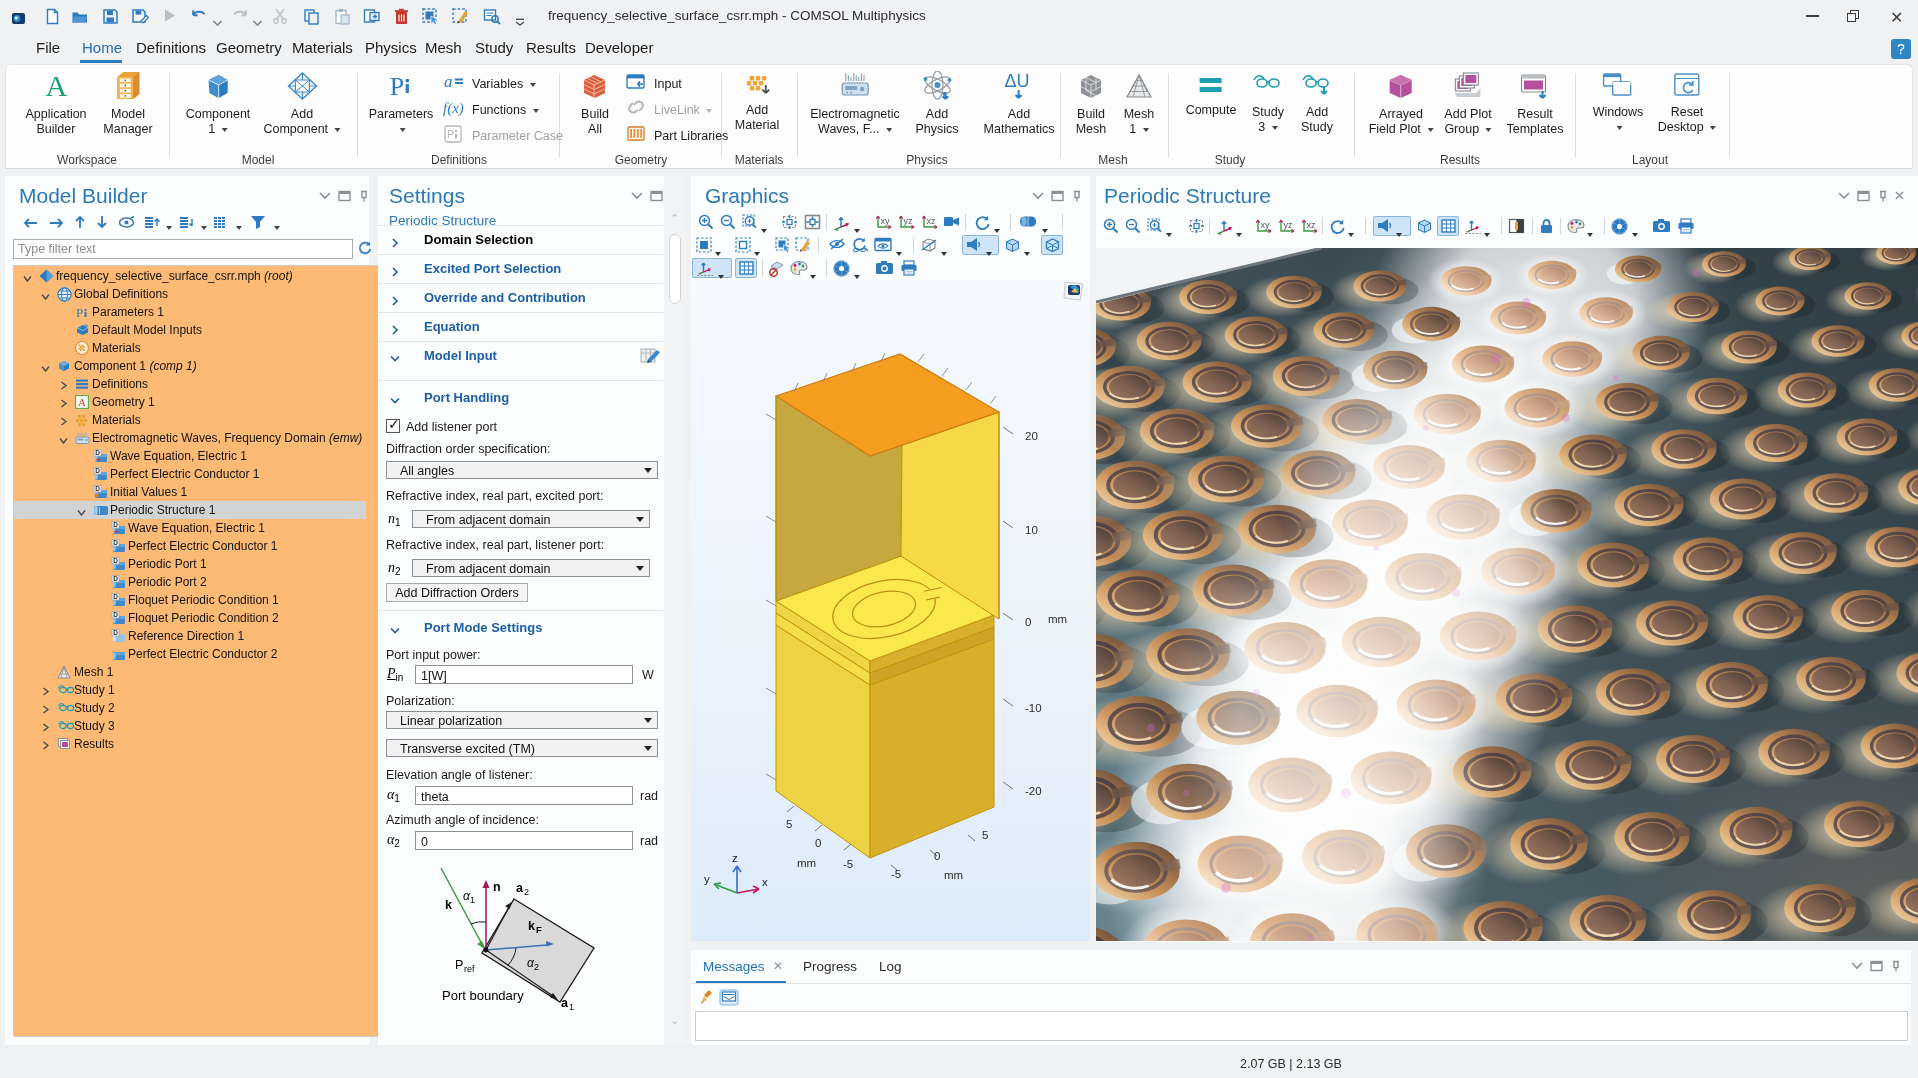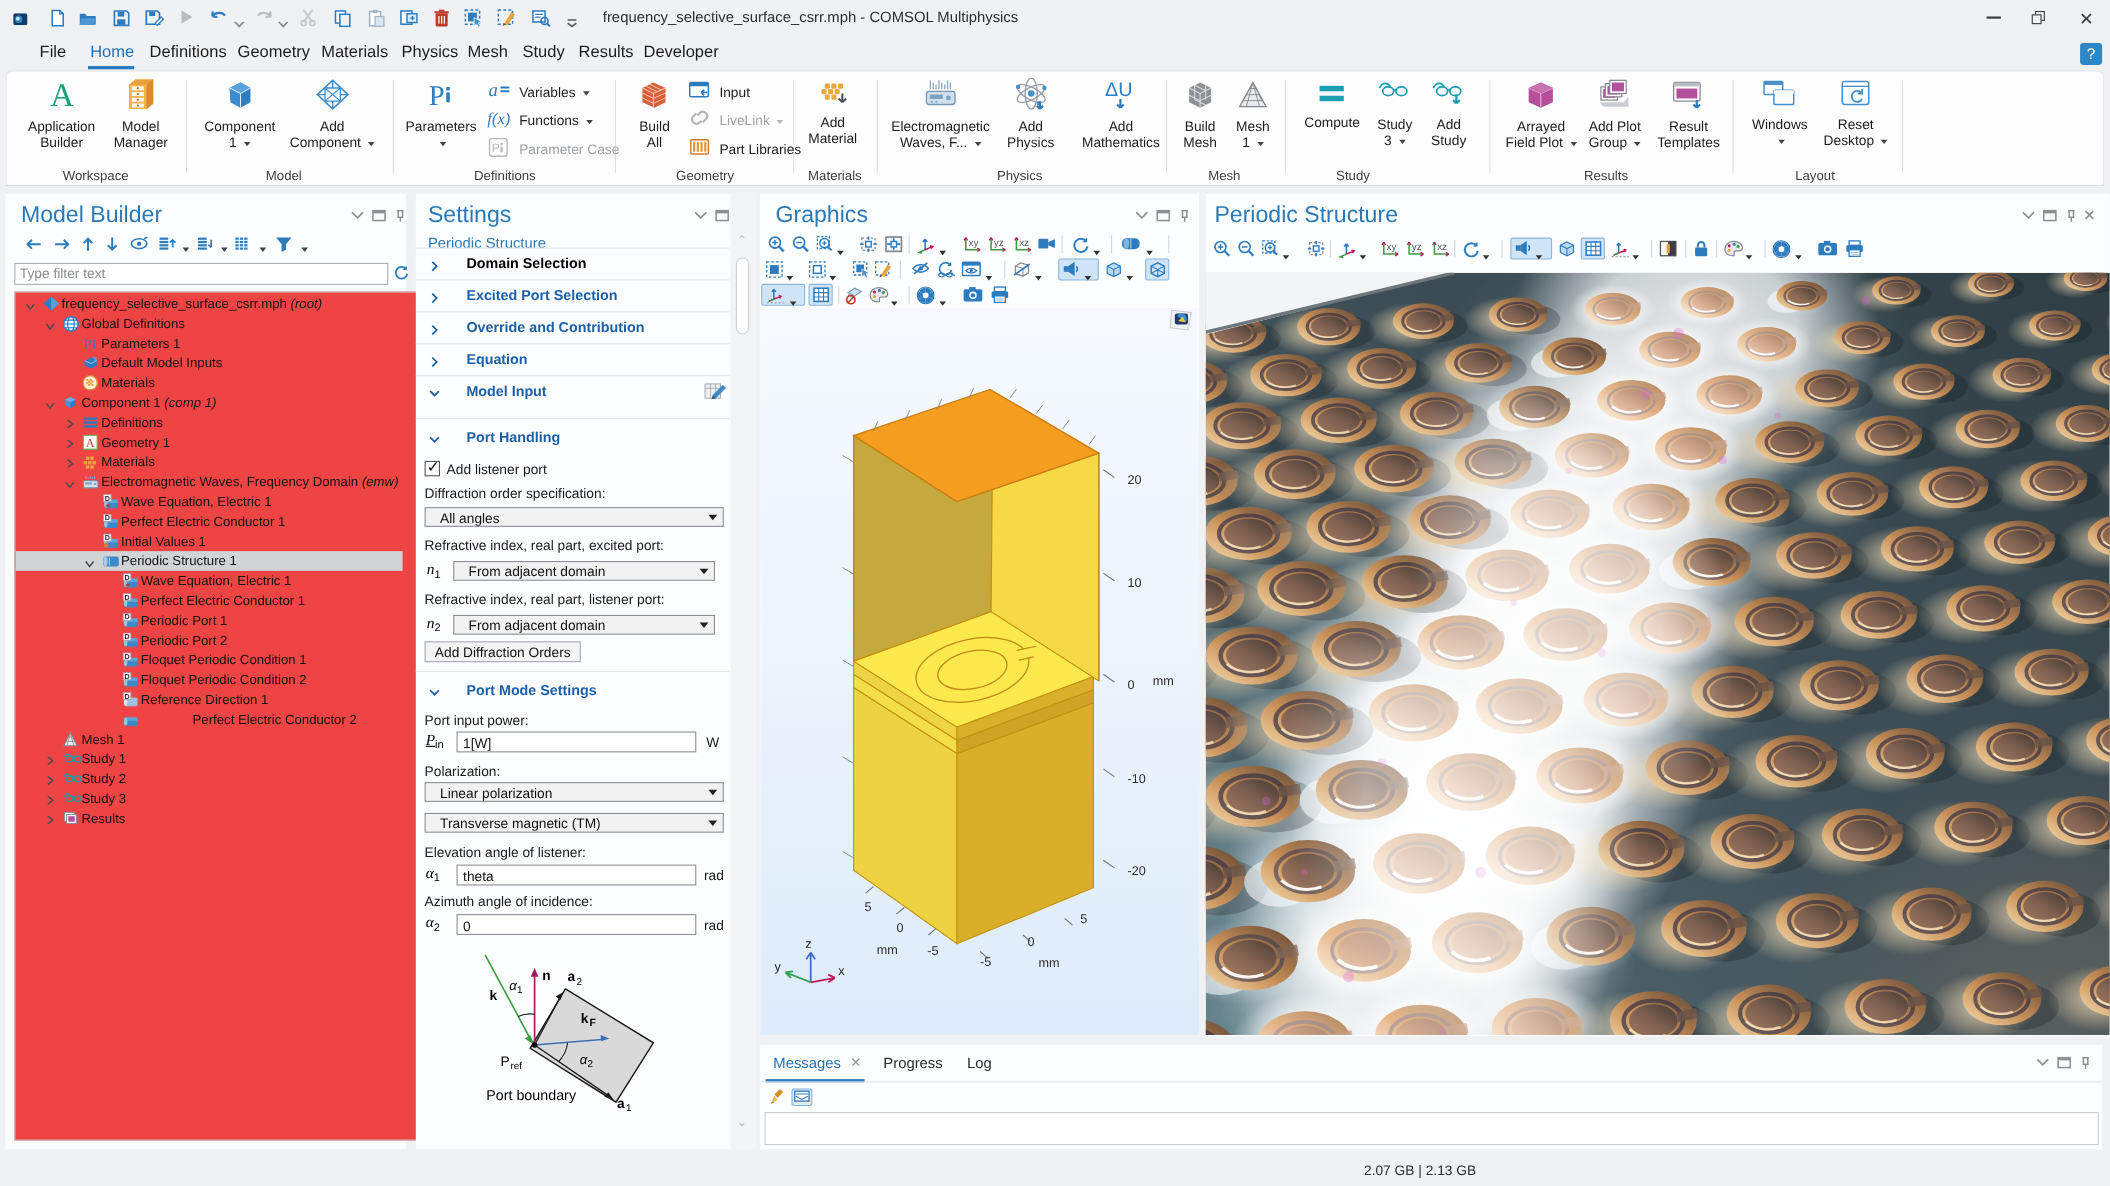--- a/index.html
+++ b/index.html
@@ -400,21 +400,21 @@
       <span class="abs" style="left:220px;top:3px;"><span class="caret"></span></span>
       <span class="abs" style="left:258px;top:3px;"><span class="caret"></span></span>
     </div>
     <div class="abs" style="left:8px;top:63px;width:340px;height:20px;border:1px solid #abadb3;background:#fff;">
       <span style="position:absolute;left:4px;top:2px;font-size:12.5px;color:#8a8d91;">Type filter text</span>
     </div>
     <span class="abs" style="left:352px;top:64px;"><svg width="15" height="15" viewBox="0 0 15 15">
         <path d="M12.5 5A5.3 5.3 0 1 0 13.3 9" fill="none" stroke="#2e7cc0" stroke-width="1.7"></path>
         <path d="M12.8 1.5v4h-4z" fill="#2e7cc0"></path>
       </svg></span>
-    <div class="abs" style="left:8px;top:89px;width:407px;height:772px;border:1px solid #c9ccd0;background:#ef4444;overflow:hidden;">
+    <div class="abs" style="left:8px;top:89px;width:407px;height:772px;border:1px solid #c9ccd0;background:#fdba74;overflow:hidden;">
       <div style="position:absolute;left:0;top:1px;width:352px;height:18px;font-size:12px;color:#131313;white-space:nowrap;">
         <span style="position:absolute;left:9px;top:5px;"><svg width="9" height="9" viewBox="0 0 9 9">
             <path d="M1 2.5 4.5 7 8 2.5" fill="none" stroke="#4a4d50" stroke-width="1.4"></path>
           </svg></span>
         <span style="position:absolute;left:25px;top:2px;"><svg width="15" height="14" viewBox="0 0 15 14">
             <path d="M7.5 0.5 14.5 7 7.5 13.5 0.5 7z" fill="#2e7cc0"></path>
             <path d="M7.5 0.5 14.5 7 7.5 13.5z" fill="#55a0d8"></path>
           </svg></span>
         <span style="position:absolute;left:42px;top:2px;">frequency_selective_surface_csrr.mph <i>(root)</i></span>
       </div>
@@ -630,21 +630,21 @@
             <text x="4.5" y="6" font-size="6.5" font-weight="bold" fill="#333" text-anchor="middle">D</text>
           </svg></span>
         <span style="position:absolute;left:114px;top:2px;">Reference Direction 1</span>
       </div>
       <div style="position:absolute;left:0;top:379px;width:352px;height:18px;font-size:12px;color:#131313;white-space:nowrap;">
         <span style="position:absolute;left:97px;top:2px;"><svg width="15" height="14" viewBox="0 0 15 14">
             <rect x="2" y="5" width="12" height="8" rx="1.6" fill="#3c88c8"></rect>
             <path d="M2 5h12v3.2H2z" fill="#64a6d8" opacity="0.9"></path>
             <ellipse cx="3.2" cy="9" rx="1.6" ry="3.6" fill="#9cc2e2"></ellipse>
           </svg></span>
-        <span style="position:absolute;left:114px;top:2px;margin-left:47px;">Perfect Electric Conductor 2</span>
+        <span style="position:absolute;left:114px;top:2px;">Perfect Electric Conductor 2</span>
       </div>
       <div style="position:absolute;left:0;top:397px;width:352px;height:18px;font-size:12px;color:#131313;white-space:nowrap;">
         <span style="position:absolute;left:43px;top:2px;"><svg width="14" height="14" viewBox="0 0 14 14">
             <path d="M7 1 1 13h12z" fill="#e7e9eb" stroke="#85898e" stroke-width="1"></path>
             <path d="M7 1 4 13M7 1l3 12M3 9h8M5 5h4" stroke="#85898e" stroke-width="0.7" fill="none"></path>
           </svg></span>
         <span style="position:absolute;left:60px;top:2px;">Mesh 1</span>
       </div>
       <div style="position:absolute;left:0;top:415px;width:352px;height:18px;font-size:12px;color:#131313;white-space:nowrap;">
         <span style="position:absolute;left:27px;top:4px;"><svg width="9" height="9" viewBox="0 0 9 9">
@@ -771,21 +771,21 @@
     <div class="abs" style="left:37px;top:489px;width:218px;height:19px;background:#fff;border:1px solid #8d9095;">
       <span style="position:absolute;left:5px;top:2.5px;font-size:12.5px;color:#111;">1[W]</span>
     </div>
     <span class="abs" style="left:264px;top:492px;font-size:12.5px;color:#1a1a1a;">W</span>
     <span class="abs" style="left:8px;top:518px;font-size:12.5px;color:#1a1a1a;">Polarization:</span>
     <div class="abs" style="left:8px;top:535px;width:272px;height:18px;background:#f2f2f2;border:1px solid #8d9095;">
       <span style="position:absolute;left:13px;top:2px;font-size:12.5px;color:#111;">Linear polarization</span>
       <span style="position:absolute;right:5px;top:6px;width:0;height:0;border-left:4.5px solid transparent;border-right:4.5px solid transparent;border-top:5.5px solid #222;"></span>
     </div>
     <div class="abs" style="left:8px;top:563px;width:272px;height:18px;background:#f2f2f2;border:1px solid #8d9095;">
-      <span style="position:absolute;left:13px;top:2px;font-size:12.5px;color:#111;">Transverse magnetic (TM)</span>
+      <span style="position:absolute;left:13px;top:2px;font-size:12.5px;color:#111;">Transverse excited (TM)</span>
       <span style="position:absolute;right:5px;top:6px;width:0;height:0;border-left:4.5px solid transparent;border-right:4.5px solid transparent;border-top:5.5px solid #222;"></span>
     </div>
     <span class="abs" style="left:8px;top:592px;font-size:12.5px;color:#1a1a1a;">Elevation angle of listener:</span>
     <span class="abs" style="left:9px;top:609px;"><span style="font-style:italic;font-family:'Liberation Serif';font-size:14px;">α</span><span style="font-size:10px;vertical-align:-3px;">1</span></span>
     <div class="abs" style="left:37px;top:610px;width:218px;height:19px;background:#fff;border:1px solid #8d9095;">
       <span style="position:absolute;left:5px;top:2.5px;font-size:12.5px;color:#111;">theta</span>
     </div>
     <span class="abs" style="left:262px;top:613px;font-size:12.5px;color:#1a1a1a;">rad</span>
     <span class="abs" style="left:8px;top:637px;font-size:12.5px;color:#1a1a1a;">Azimuth angle of incidence:</span>
     <span class="abs" style="left:9px;top:654px;"><span style="font-style:italic;font-family:'Liberation Serif';font-size:14px;">α</span><span style="font-size:10px;vertical-align:-3px;">2</span></span>

